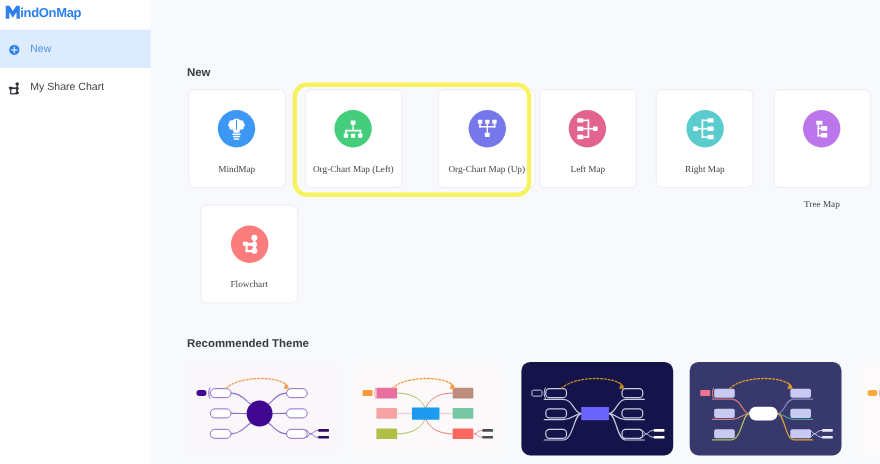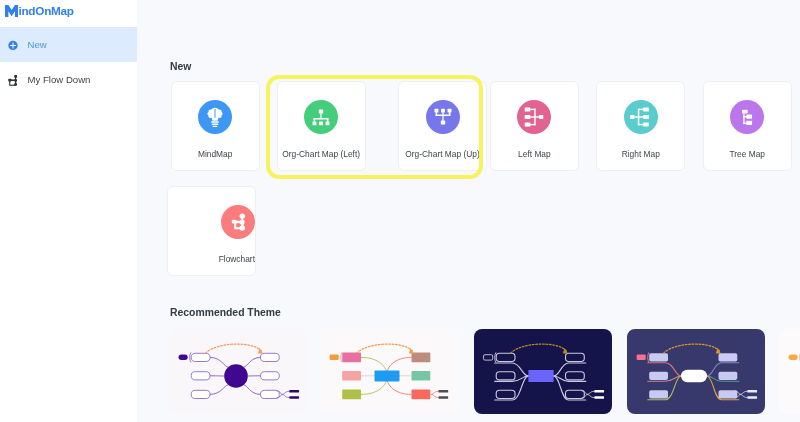--- a/index.html
+++ b/index.html
@@ -24,21 +24,21 @@
 
   
   .main{position:absolute;left:137px;top:0;width:663px;height:422px;background:#f7f9fc;}
   .sec-title{position:absolute;font-size:10.4px;font-weight:bold;color:#353b41;line-height:12px;}
   .cards{position:absolute;}
   .card{position:absolute;width:89px;height:90px;background:#fff;border:1px solid #eeeff3;
         border-radius:6px;box-sizing:border-box;display:flex;flex-direction:column;
         align-items:center;cursor:pointer;}
   .card-ico{width:34px;height:34px;border-radius:50%;margin-top:18px;display:flex;
             align-items:center;justify-content:center;}
-  .card-label{font-size:8.4px;color:#3f4449;margin-top:14.5px;white-space:nowrap;}
+  .card-label{font-size:8.4px;color:#3f4449;margin-top:14.5px;white-space:nowrap;font-family:Liberation Serif, serif;}
   .hl{position:absolute;border:4px solid #f6f35e;border-radius:13px;box-sizing:border-box;
       pointer-events:none;}
   .theme{position:absolute;width:138px;height:85px;border-radius:8px;box-sizing:border-box;
          overflow:hidden;cursor:pointer;}
 </style>
 </head>
 <body>
 
 <div class="app">
 
@@ -64,21 +64,21 @@
             <svg viewBox="0 0 16 16" width="14" height="14">
               <rect x="4.3" y="8.4" width="6.6" height="5.6" fill="none" stroke="#2e3338" stroke-width="1.3"></rect>
               <rect x="2.6" y="6.6" width="3.4" height="3.0" rx="0.5" fill="#2e3338"></rect>
               <rect x="5.0" y="7.5" width="6.0" height="1.3" fill="#2e3338"></rect>
               <rect x="10.3" y="3.4" width="1.4" height="10.8" fill="#2e3338"></rect>
               <rect x="9.4" y="2.4" width="3.2" height="2.9" rx="0.6" fill="#2e3338"></rect>
               <rect x="9.4" y="7.1" width="3.2" height="2.5" rx="0.6" fill="#2e3338"></rect>
               <rect x="9.4" y="11.8" width="3.2" height="2.5" rx="0.6" fill="#2e3338"></rect>
             </svg>
           </span>
-          <span class="nav-label">My Flow Down</span>
+          <span class="nav-label">My Share Chart</span>
         </div>
       </div>
   </div>
 
   <div class="main">
     <div class="sec-title" style="left:33px;top:60.5px;">New</div>
     <div class="cards">
         <div class="card" style="left: 33.7px; top: 81px;">
           <div class="card-ico" style="background: rgb(61, 151, 245);">
             <svg viewBox="0 0 34 34" width="34" height="34">
@@ -160,36 +160,36 @@
                 <rect x="11.6" y="16.3" width="5.4" height="1.4"></rect>
                 <rect x="11.6" y="23.9" width="5.4" height="1.4"></rect>
                 <rect x="15.7" y="8.7" width="1.5" height="16.6"></rect>
                 <rect x="17.0" y="16.3" width="4.6" height="1.4"></rect>
                 <rect x="20.6" y="14.9" width="4.2" height="4.2" rx="0.5"></rect>
               </g>
             </svg>
           </div>
           <div class="card-label">Right Map</div>
         </div>
-        <div class="card" style="left: 565.7px; top: 81px;">
+        <div class="card" style="left: 565.7px; top: 81px; gap: 32px;">
           <div class="card-ico" style="background: rgb(188, 118, 236);">
             <svg viewBox="0 0 34 34" width="34" height="34">
               <g transform="translate(17,17.4) scale(0.80) translate(-17.5,-17.9)" fill="#fff">
                 <rect x="11.3" y="8.4" width="7.0" height="4.6" rx="0.5"></rect>
                 <rect x="12.8" y="13.0" width="1.7" height="13.4"></rect>
                 <rect x="12.8" y="16.2" width="4.2" height="1.7"></rect>
                 <rect x="12.8" y="24.4" width="4.2" height="1.7"></rect>
                 <rect x="16.6" y="14.4" width="7.2" height="5.2" rx="0.5"></rect>
                 <rect x="16.6" y="22.2" width="7.2" height="5.2" rx="0.5"></rect>
               </g>
             </svg>
           </div>
           <div class="card-label">Tree Map</div>
         </div>
-        <div class="card" style="left: 30px; top: 186px; align-items: flex-end;">
+        <div class="card" style="left: 45px; top: 186px;">
           <div class="card-ico" style="background: rgb(250, 124, 124);">
             <svg viewBox="0 0 34 34" width="34" height="34">
               <g transform="translate(17.6,17.2) scale(0.78) translate(-15,-18.2)" fill="#fff">
                 <path d="M10.6 18.4h9.4v7.6h-9.4z" fill="none" stroke="#fff" stroke-width="2.6"></path>
                 <rect x="6.3" y="15.0" width="5.6" height="4.8" rx="1.0"></rect>
                 <rect x="10.2" y="16.3" width="9.3" height="2.6"></rect>
                 <rect x="18.4" y="10.4" width="2.6" height="15.8"></rect>
                 <circle cx="19.7" cy="10.4" r="3.5"></circle>
                 <rect x="16.6" y="15.7" width="6.0" height="5.0" rx="1.0"></rect>
                 <circle cx="19.7" cy="25.6" r="3.5"></circle>

